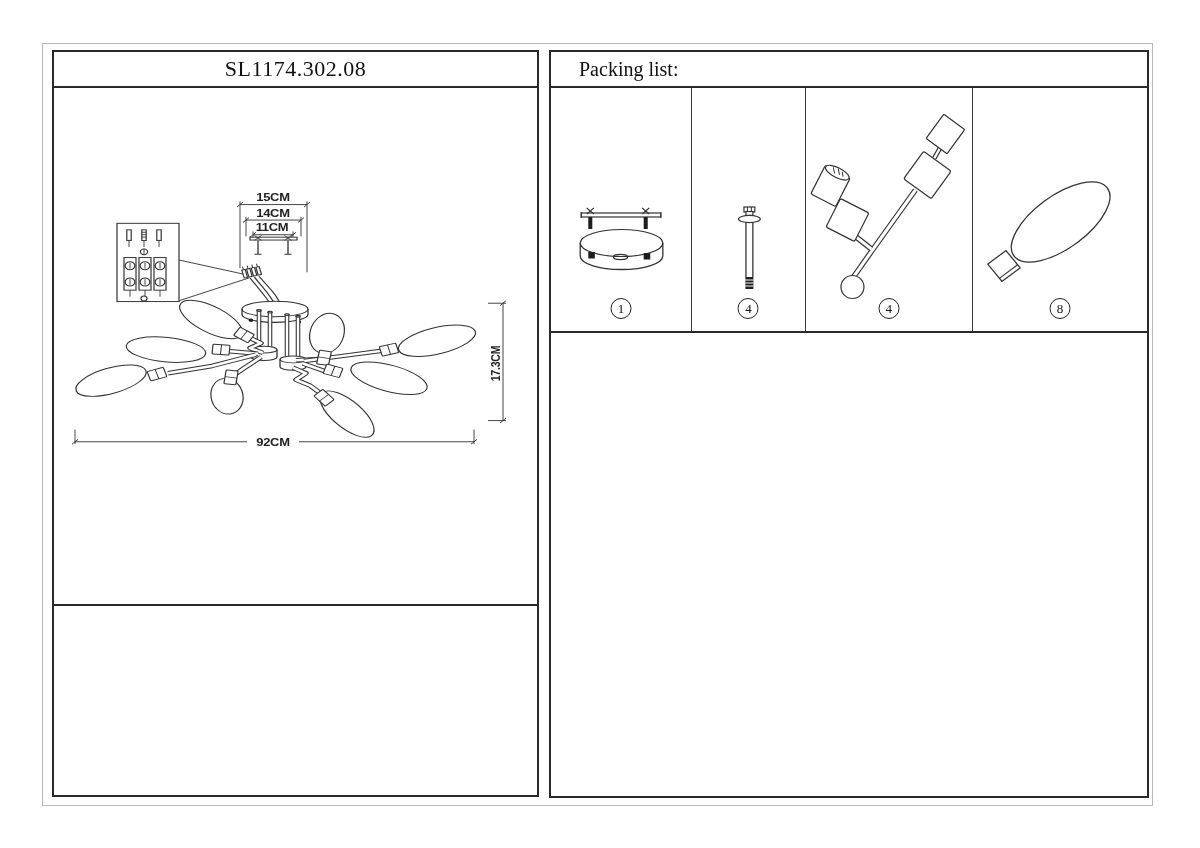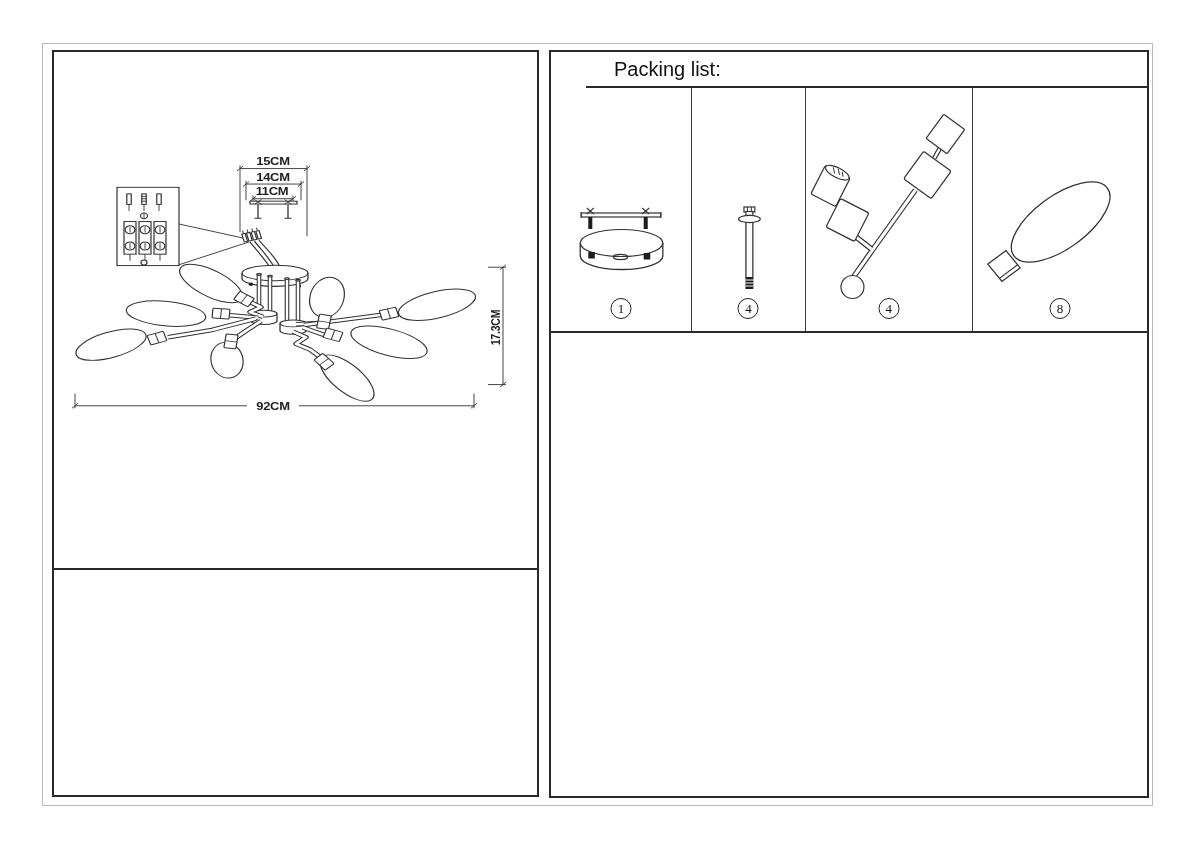--- a/index.html
+++ b/index.html
@@ -8,21 +8,21 @@
   .outer-frame { position:absolute; left:42px; top:43px; width:1111px; height:763px;
                  border:1.5px solid #b8b8b8; box-sizing:border-box; }
   .panel { position:absolute; background:#fff; border:2px solid #2a2a2a; box-sizing:border-box; }
   .panel-left  { left:52px;  top:50px; width:487px; height:747px; }
   .panel-right { left:549px; top:50px; width:600px; height:748px; }
   .panel-title { height:36px; border-bottom:2px solid #2a2a2a; box-sizing:border-box;
                  display:flex; align-items:center; background:#fff; }
   .panel-left .panel-title { justify-content:center;
       font-family:"Liberation Serif", serif; font-size:22px; color:#111; letter-spacing:0.5px; }
   .panel-right .panel-title { padding-left:28px;
-      font-family:Liberation Sans, sans-serif; font-size:20px; color:#111;margin-left:35px; }
+      font-family:Liberation Serif, serif; font-size:20px; color:#111; }
   .left-body { position:relative; height:516px; }
   .left-body svg { display:block; }
   .left-footer { height:74px; border-top:2px solid #2a2a2a; box-sizing:border-box; }
   .pack-row { display:flex; height:245px; border-bottom:2px solid #2a2a2a; box-sizing:border-box; }
   .pack-cell { position:relative; height:100%; box-sizing:border-box; }
   .pack-cell + .pack-cell { border-left:1.5px solid #3a3a3a; }
   .cell-1 { width:23.5%; } .cell-2 { width:19.1%; } .cell-3 { width:28.0%; } .cell-4 { flex:1; }
   .pack-cell svg { position:absolute; left:0; top:0; width:100%; height:100%; }
   .qty-badge { position:absolute; left:50%; bottom:12px; transform:translateX(-50%);
                width:21px; height:21px; border:1.3px solid #222; border-radius:50%;
@@ -41,20 +41,23 @@
   .rod-o  { stroke:#333; stroke-width:4.6; fill:none; }
   .rod-i  { stroke:#fff; stroke-width:2.4; fill:none; }
 </style>
 </head>
 <body>
 
 <div class="page">
   <div class="outer-frame"></div>
 
   <div class="panel panel-left">
+    <div class="panel-title">
+      <span>SL1174.302.08</span>
+    </div>
 
     <div class="left-body">
       <svg width="100%" height="100%" viewBox="54 86 483 633" preserveAspectRatio="none">
 
         <g>
           <text x="273" y="225" text-anchor="middle" class="dim">15CM</text>
           <text x="273" y="244" text-anchor="middle" class="dim">14CM</text>
           <text x="272" y="262" text-anchor="middle" class="dim">11CM</text>
           <path class="thin" d="M240,229 H307 M240,225 V307 M307,225 V312
                                M246,248 H301 M246,244 V268 M301,244 V268

